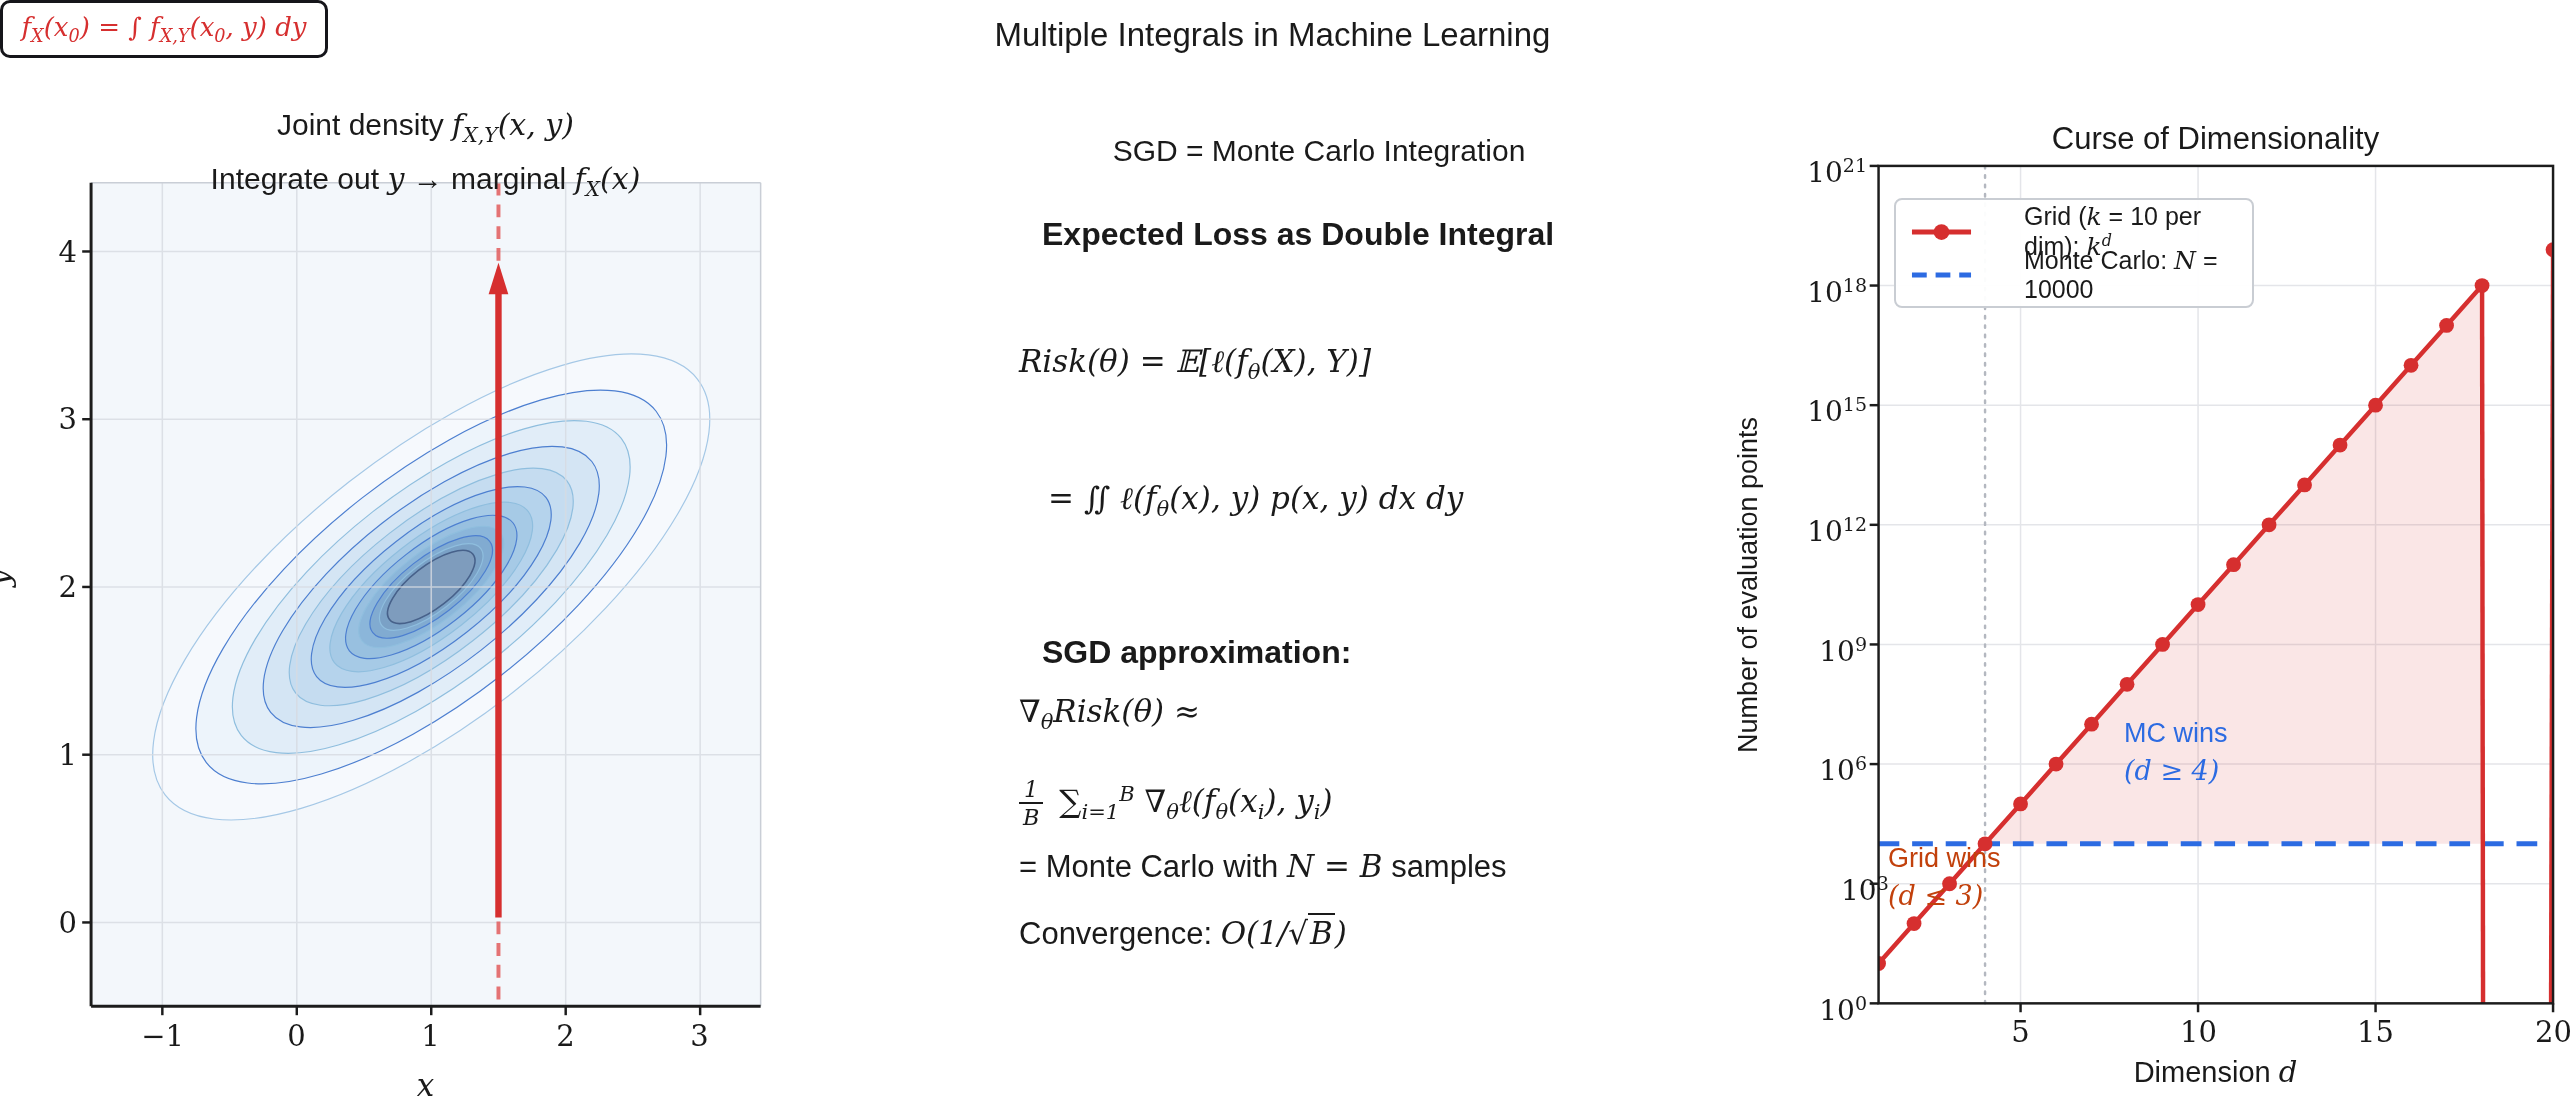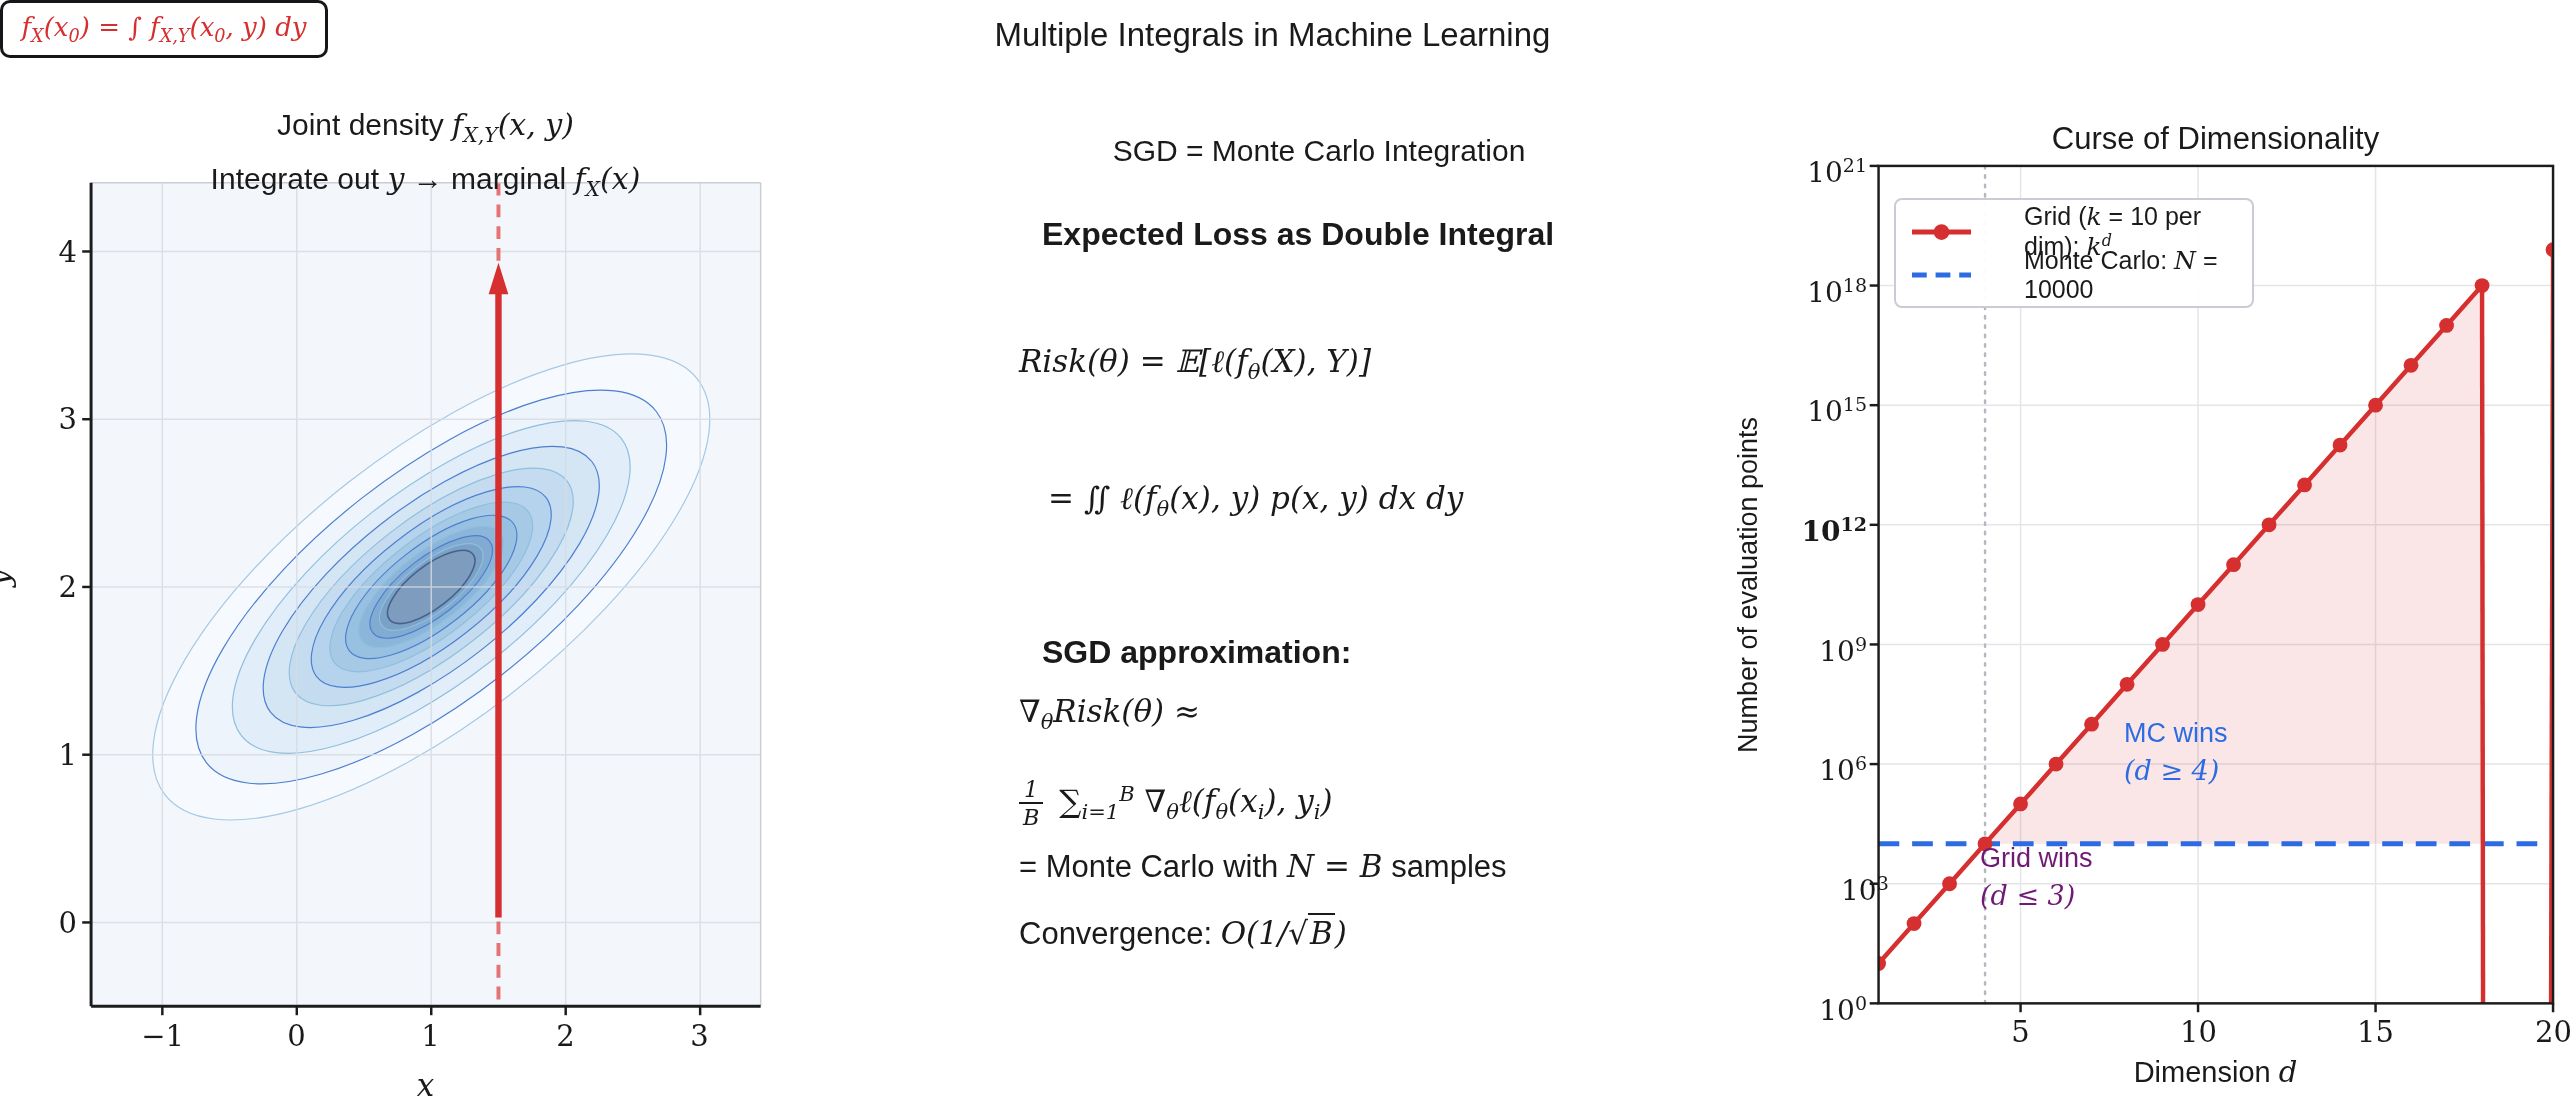--- a/index.html
+++ b/index.html
@@ -229,26 +229,26 @@
     <div class="tick-label" style="left: 24px; top: 402px; width: 53px; text-align: right;">3</div>
     <div class="tick-label" style="left: 24px; top: 235px; width: 53px; text-align: right;">4</div>
     <div class="tick-label" style="left: 1991px; top: 1015px; width: 59px; text-align: center;">5</div>
     <div class="tick-label" style="left: 2169px; top: 1015px; width: 59px; text-align: center;">10</div>
     <div class="tick-label" style="left: 2346px; top: 1015px; width: 59px; text-align: center;">15</div>
     <div class="tick-label" style="left: 2524px; top: 1015px; width: 59px; text-align: center;">20</div>
     <div class="tick-label" style="left: 1750px; top: 986px; width: 117px; text-align: right; font-size: 28px;">10<sup>0</sup></div>
     <div class="tick-label" style="left: 1841px; top: 866px; width: 117px; font-size: 28px;">10<sup>3</sup></div>
     <div class="tick-label" style="left: 1750px; top: 746px; width: 117px; text-align: right; font-size: 28px;">10<sup>6</sup></div>
     <div class="tick-label" style="left: 1750px; top: 627px; width: 117px; text-align: right; font-size: 28px;">10<sup>9</sup></div>
-    <div class="tick-label" style="left: 1750px; top: 507px; width: 117px; text-align: right; font-size: 28px; font-weight: bold;">10<sup>12</sup></div>
+    <div class="tick-label" style="left: 1750px; top: 507px; width: 117px; text-align: right; font-size: 28px;">10<sup>12</sup></div>
     <div class="tick-label" style="left: 1750px; top: 387px; width: 117px; text-align: right; font-size: 28px;">10<sup>15</sup></div>
     <div class="tick-label" style="left: 1750px; top: 268px; width: 117px; text-align: right; font-size: 28px;">10<sup>18</sup></div>
     <div class="tick-label" style="left: 1750px; top: 148px; width: 117px; text-align: right; font-size: 28px;">10<sup>21</sup></div>
     <div class="plot-annot" style="left: 2124px; top: 715px; color: rgb(44, 107, 226);">
       <div><span class="seg-t">MC wins</span></div>
       <div><span class="seg-m">(d ≥ 4)</span></div>
     </div>
-    <div class="plot-annot" style="left: 1980px; top: 840px; color: #701a75;">
+    <div class="plot-annot" style="left: 1888px; top: 840px; color: #c2410c;">
       <div><span class="seg-t">Grid wins</span></div>
       <div><span class="seg-m">(d ≤ 3)</span></div>
     </div>
   </div>
 
 
 </body></html>

